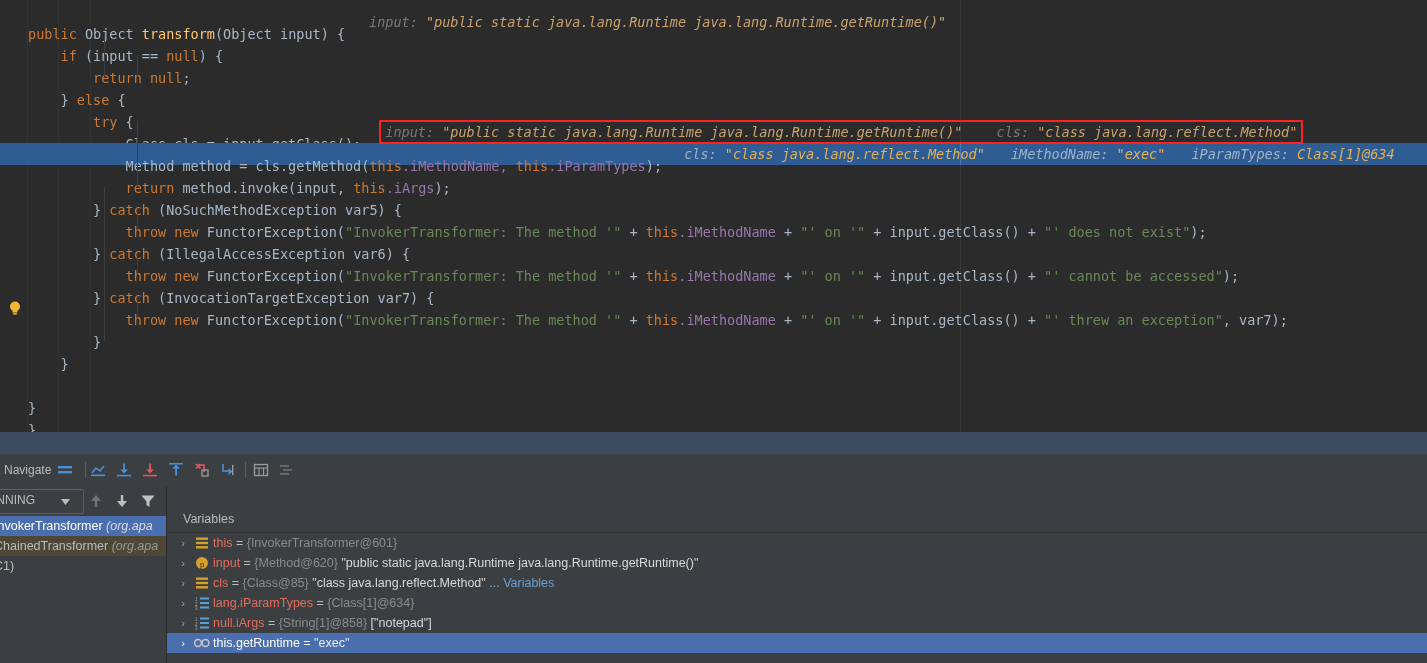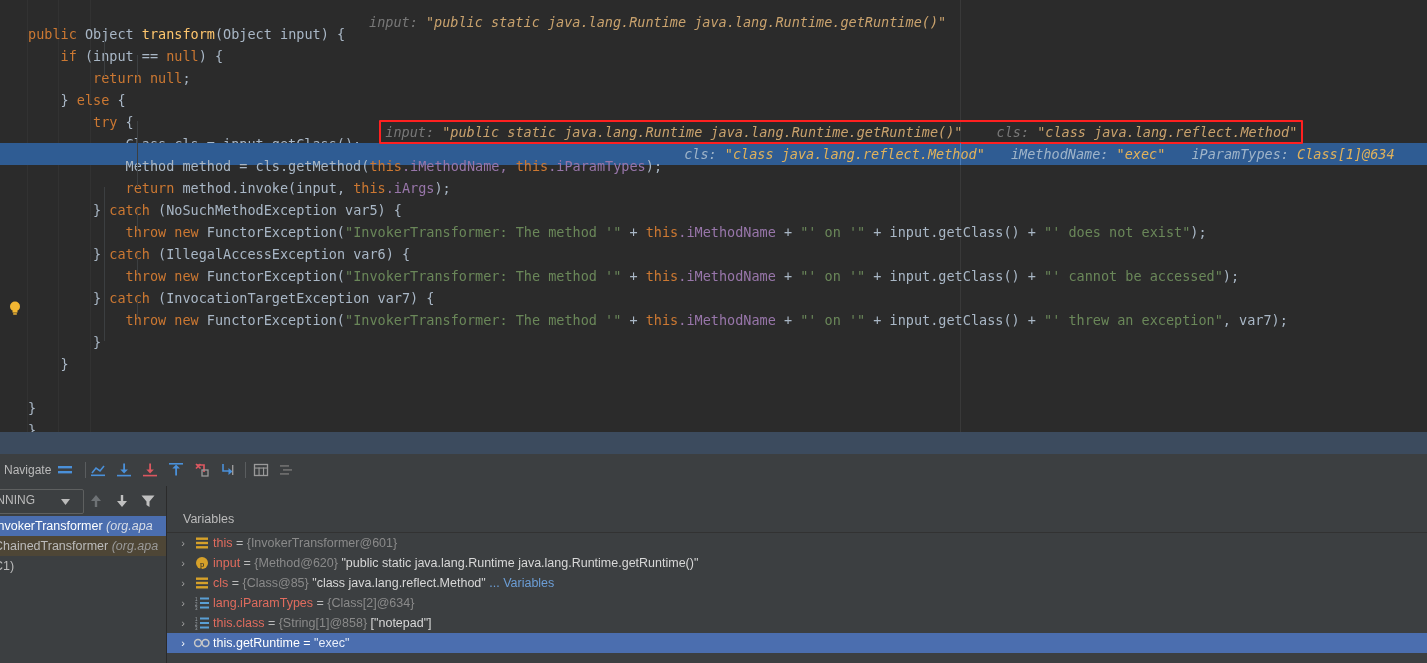--- a/index.html
+++ b/index.html
@@ -252,33 +252,33 @@
           <div class="vrow" style="top: 60px;">
             <span class="arrow">›</span>
             <span class="vicon" style="left:28px"><svg width="14" height="14" viewBox="0 0 14 14">
                 <text x="0" y="5" font-size="4.5" fill="#9aa0a6" font-family="Liberation Sans,sans-serif">1</text>
                 <text x="0" y="9.5" font-size="4.5" fill="#9aa0a6" font-family="Liberation Sans,sans-serif">2</text>
                 <text x="0" y="13.8" font-size="4.5" fill="#9aa0a6" font-family="Liberation Sans,sans-serif">3</text>
                 <rect x="5" y="1.5" width="9" height="2" fill="#5a9fd4"></rect>
                 <rect x="5" y="6" width="9" height="2" fill="#5a9fd4"></rect>
                 <rect x="5" y="10.5" width="9" height="2" fill="#5a9fd4"></rect>
               </svg></span>
-            <span class="vtext"><span class="vname">lang.iParamTypes</span><span class="veq"> = </span><span class="vref">{Class[2]@634}</span></span>
+            <span class="vtext"><span class="vname">lang.iParamTypes</span><span class="veq"> = </span><span class="vref">{Class[1]@634}</span></span>
           </div>
           <div class="vrow" style="top: 80px;">
             <span class="arrow">›</span>
             <span class="vicon" style="left:28px"><svg width="14" height="14" viewBox="0 0 14 14">
                 <text x="0" y="5" font-size="4.5" fill="#9aa0a6" font-family="Liberation Sans,sans-serif">1</text>
                 <text x="0" y="9.5" font-size="4.5" fill="#9aa0a6" font-family="Liberation Sans,sans-serif">2</text>
                 <text x="0" y="13.8" font-size="4.5" fill="#9aa0a6" font-family="Liberation Sans,sans-serif">3</text>
                 <rect x="5" y="1.5" width="9" height="2" fill="#5a9fd4"></rect>
                 <rect x="5" y="6" width="9" height="2" fill="#5a9fd4"></rect>
                 <rect x="5" y="10.5" width="9" height="2" fill="#5a9fd4"></rect>
               </svg></span>
-            <span class="vtext"><span class="vname">this.class</span><span class="veq"> = </span><span class="vref">{String[1]@858} </span><span class="vval">["notepad"]</span></span>
+            <span class="vtext"><span class="vname">null.iArgs</span><span class="veq"> = </span><span class="vref">{String[1]@858} </span><span class="vval">["notepad"]</span></span>
           </div>
           <div class="vrow sel" style="top: 100px;">
             <span class="arrow">›</span>
             <span class="vicon" style="left:26px"><svg width="18" height="14" viewBox="0 0 18 14">
                 <circle cx="5" cy="7" r="3.4" fill="none" stroke="#c8c8c8" stroke-width="1.5"></circle>
                 <circle cx="12.5" cy="7" r="3.4" fill="none" stroke="#c8c8c8" stroke-width="1.5"></circle>
               </svg></span>
             <span class="vtext"><span class="vname">this.getRuntime</span><span class="veq"> = </span><span class="vval">"exec"</span></span>
           </div>
         </div>

